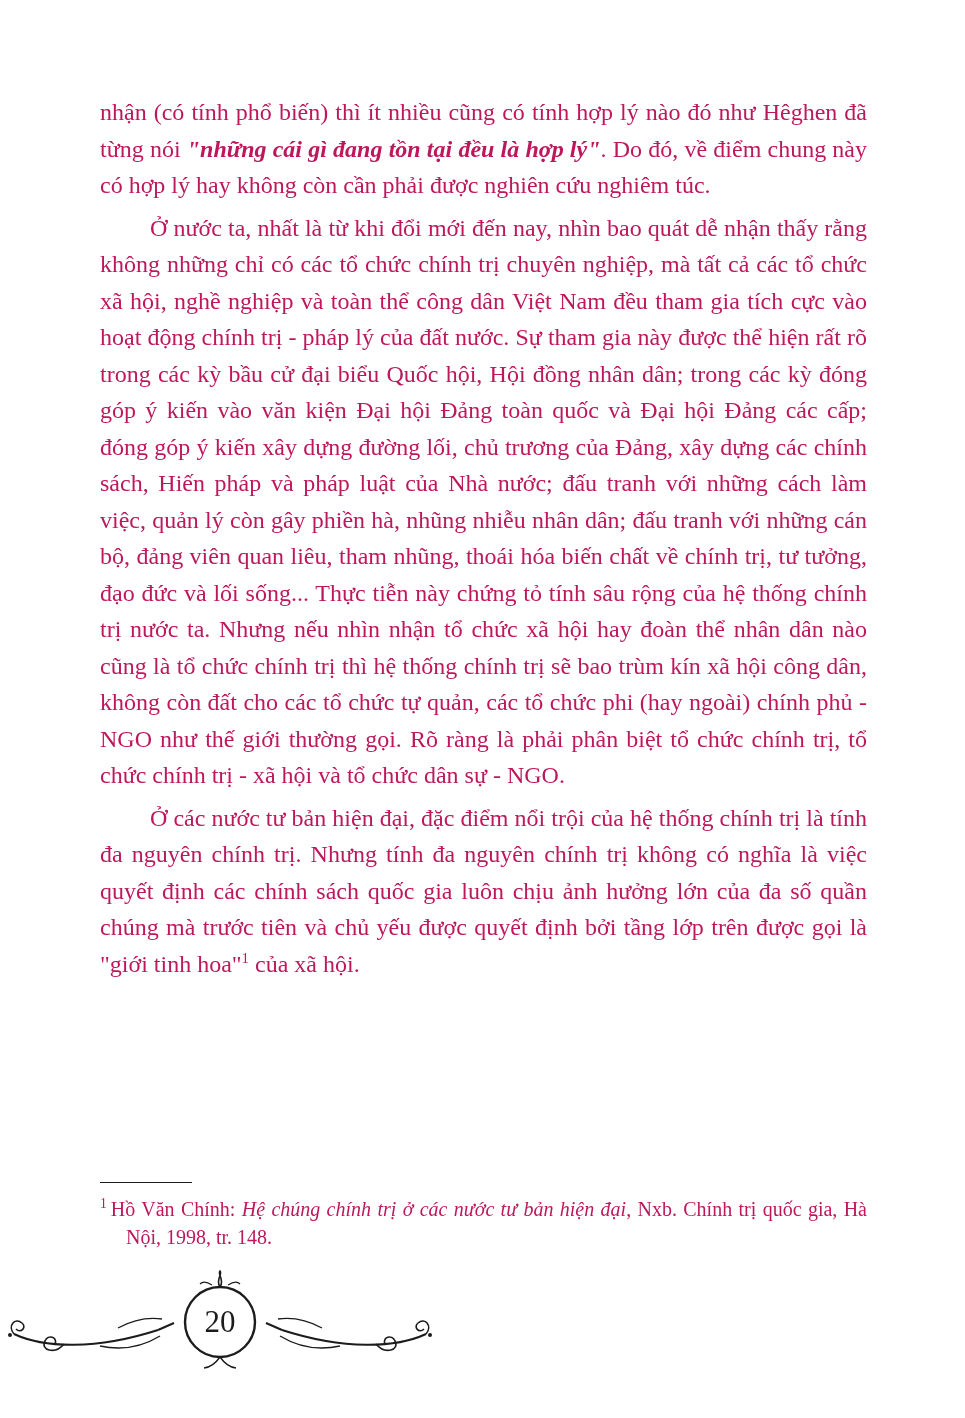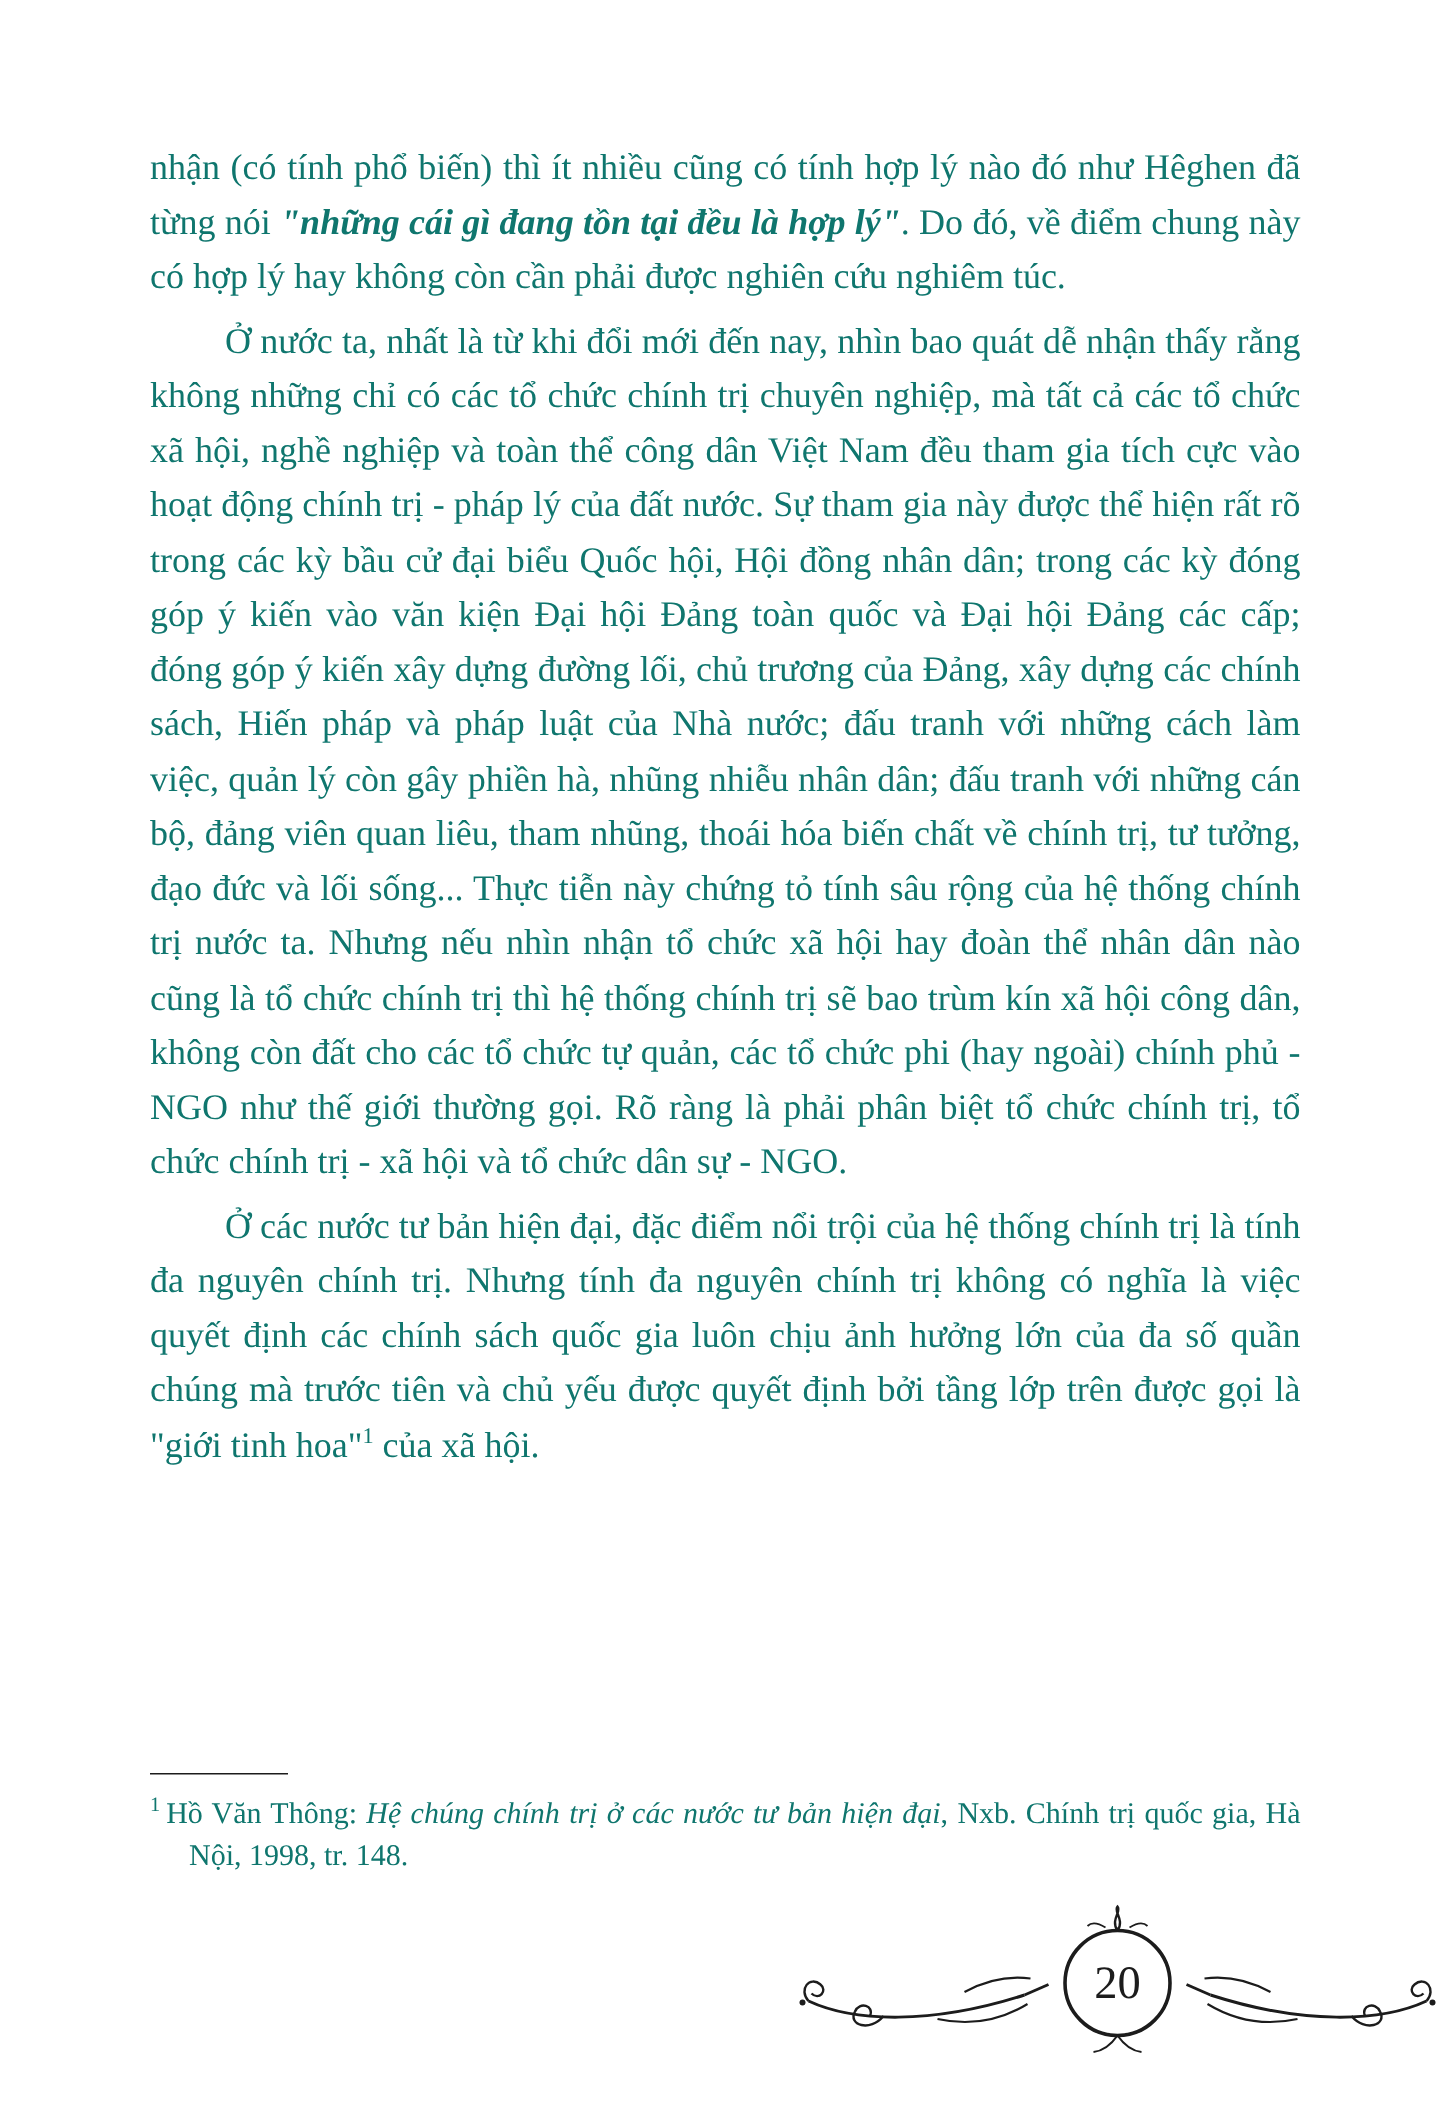--- a/index.html
+++ b/index.html
@@ -7,21 +7,21 @@
     margin: 0;
     padding: 0;
     background: #ffffff;
   }
   .page {
     position: relative;
     width: 965px;
     height: 1418px;
     background: #ffffff;
     font-family: "Liberation Serif", "DejaVu Serif", serif;
-    color: #0f766e;
+    color: #be185d;
     overflow: hidden;
   }
   .text-block {
     position: absolute;
     top: 94px;
     left: 100px;
     width: 767px;
   }
   .text-block p {
     margin: 0;
@@ -70,41 +70,41 @@
   }
   .book-title {
     font-style: italic;
   }
   .ornament-wrap {
     position: absolute;
     left: 0;
     right: 0;
     bottom: 42px;
     display: flex;
-    justify-content: flex-end;
+    justify-content: flex-start;
   }
 </style>
 </head>
 <body>
 
 <div class="page">
 
   <div class="text-block">
 
     <p><span>nhận (có tính phổ biến) thì ít nhiều cũng có tính hợp lý nào đó như Hêghen đã từng nói </span><span class="quote-emph">"những cái gì đang tồn tại đều là hợp lý"</span><span>. Do đó, về điểm chung này có hợp lý hay không còn cần phải được nghiên cứu nghiêm túc.</span></p>
 
     <p class="indent"><span>Ở nước ta, nhất là từ khi đổi mới đến nay, nhìn bao quát dễ nhận thấy rằng không những chỉ có các tổ chức chính trị chuyên nghiệp, mà tất cả các tổ chức xã hội, nghề nghiệp và toàn thể công dân Việt Nam đều tham gia tích cực vào hoạt động chính trị - pháp lý của đất nước. Sự tham gia này được thể hiện rất rõ trong các kỳ bầu cử đại biểu Quốc hội, Hội đồng nhân dân; trong các kỳ đóng góp ý kiến vào văn kiện Đại hội Đảng toàn quốc và Đại hội Đảng các cấp; đóng góp ý kiến xây dựng đường lối, chủ trương của Đảng, xây dựng các chính sách, Hiến pháp và pháp luật của Nhà nước; đấu tranh với những cách làm việc, quản lý còn gây phiền hà, nhũng nhiễu nhân dân; đấu tranh với những cán bộ, đảng viên quan liêu, tham nhũng, thoái hóa biến chất về chính trị, tư tưởng, đạo đức và lối sống... Thực tiễn này chứng tỏ tính sâu rộng của hệ thống chính trị nước ta. Nhưng nếu nhìn nhận tổ chức xã hội hay đoàn thể nhân dân nào cũng là tổ chức chính trị thì hệ thống chính trị sẽ bao trùm kín xã hội công dân, không còn đất cho các tổ chức tự quản, các tổ chức phi (hay ngoài) chính phủ - NGO như thế giới thường gọi. Rõ ràng là phải phân biệt tổ chức chính trị, tổ chức chính trị - xã hội và tổ chức dân sự - NGO.</span></p>
 
     <p class="indent"><span>Ở các nước tư bản hiện đại, đặc điểm nổi trội của hệ thống chính trị là tính đa nguyên chính trị. Nhưng tính đa nguyên chính trị không có nghĩa là việc quyết định các chính sách quốc gia luôn chịu ảnh hưởng lớn của đa số quần chúng mà trước tiên và chủ yếu được quyết định bởi tầng lớp trên được gọi là "giới tinh hoa"</span><sup class="fn-ref">1</sup><span> của xã hội.</span></p>
 
   </div>
 
   <div class="footnote-area">
     <hr class="footnote-rule">
-    <p class="footnote-text"><sup class="fn-marker">1</sup><span>Hồ Văn Thông: </span><span class="book-title">Hệ chúng chính trị ở các nước tư bản hiện đại</span><span>, Nxb. Chính trị quốc gia, Hà Nội, 1998, tr. 148.</span></p>
+    <p class="footnote-text"><sup class="fn-marker">1</sup><span>Hồ Văn Chính: </span><span class="book-title">Hệ chúng chính trị ở các nước tư bản hiện đại</span><span>, Nxb. Chính trị quốc gia, Hà Nội, 1998, tr. 148.</span></p>
   </div>
 
   <div class="ornament-wrap">
     <svg width="440" height="108" viewBox="0 0 440 108" aria-hidden="true">
       <defs>
         <g id="flourish" stroke="#1c1c1c" fill="none">
           <path d="M14 66 C 44 80, 96 82, 158 62" stroke-width="2"></path>
           <path d="M14 66 c -7 -8, 1 -17, 8 -11 c 5 4, -1 11, -6 6" stroke-width="1.6"></path>
           <path d="M64 76 c -9 11, -24 6, -19 -3 c 3 -7, 13 -4, 10 3" stroke-width="1.6"></path>
           <path d="M100 78 q 32 7, 60 -10" stroke-width="1.4"></path>

